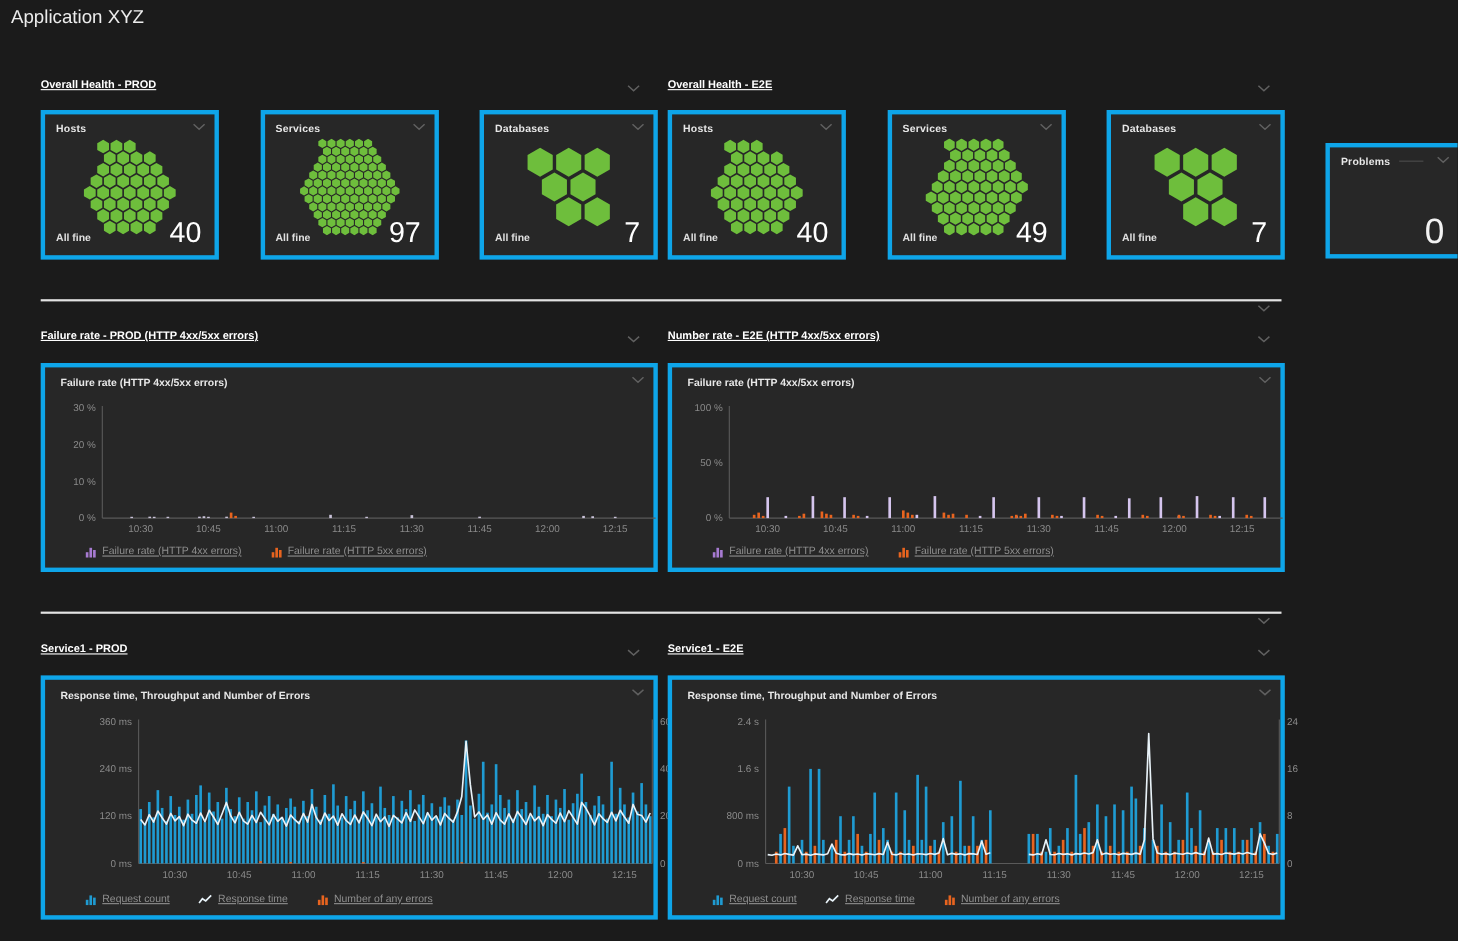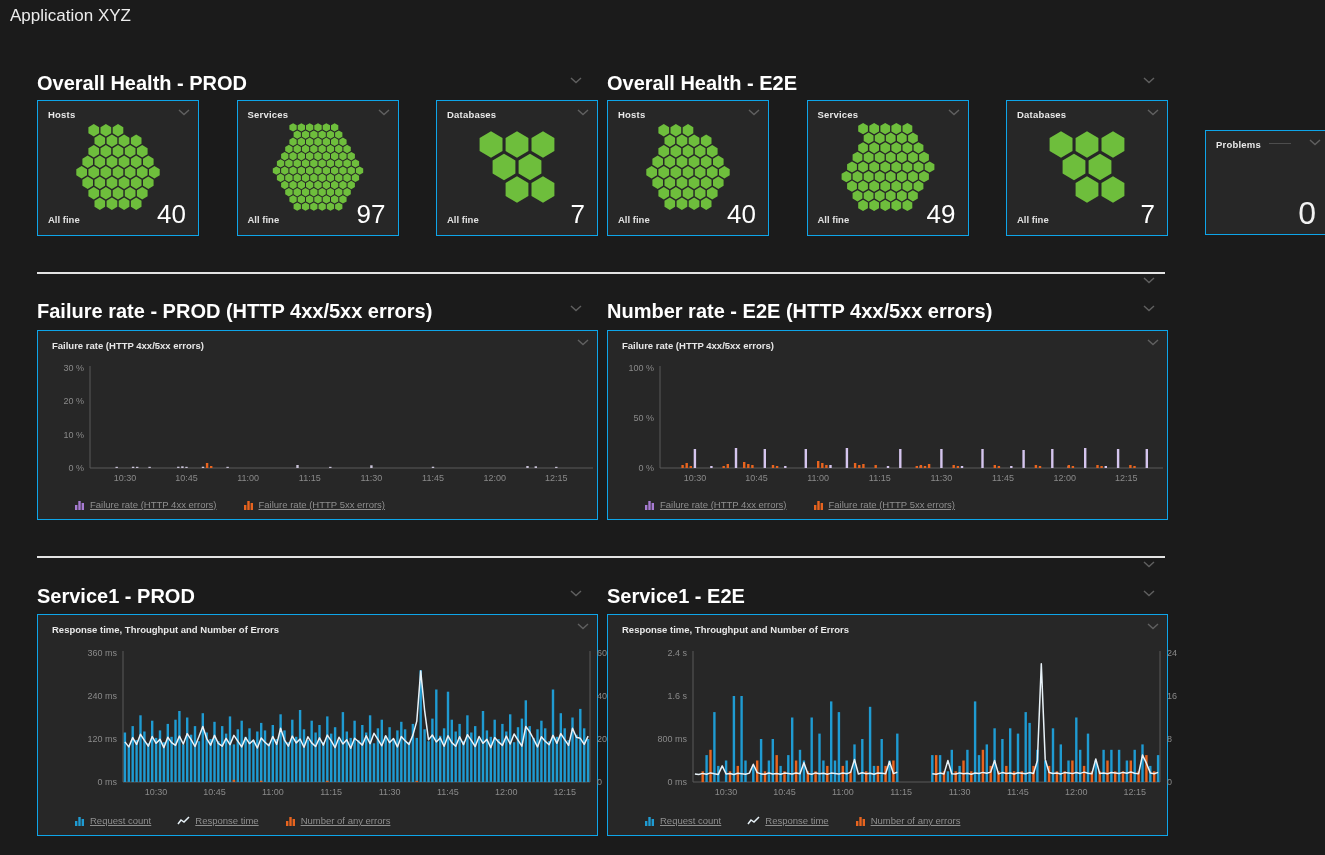--- a/index.html
+++ b/index.html
@@ -3,24 +3,24 @@
 <meta charset="utf-8">
 <style>
   html,body{margin:0;padding:0;}
   body{
     width:1325px;height:855px;position:relative;overflow:hidden;
     background:#1b1b1b;color:#ddd;
     font-family:"Liberation Sans",sans-serif;
   }
   .abs{position:absolute;}
   .page-title{left:10px;top:6px;font-size:17px;color:#ececec;}
-  .section-title{font-size:20px;font-weight:bold;color:#fff;white-space:nowrap;}
+  .section-title{font-size:10px;font-weight:bold;color:#fff;white-space:nowrap;text-decoration:underline;}
   .chev{display:inline-block;line-height:0;cursor:pointer;}
   .tile{
-    position:absolute;background:#272727;border:1px solid #0ea5e9;
+    position:absolute;background:#272727;border:4px solid #0ea5e9;
     box-sizing:border-box;
   }
   .health-tile{width:162px;height:136px;top:100px;}
   .tile-head{display:flex;justify-content:space-between;align-items:flex-start;padding:8px 8px 0 10px;}
   .tile-title{font-size:9.5px;font-weight:bold;color:#e8e8e8;letter-spacing:.2px;}
   .tile-foot{position:absolute;left:10px;right:12px;bottom:5px;display:flex;justify-content:space-between;align-items:flex-end;}
   .tile-status{font-size:9.5px;font-weight:bold;color:#e0e0e0;padding-bottom:5px;}
   .tile-count{font-size:26px;color:#fff;}
   .honeycomb{position:absolute;left:50%;top:22px;transform:translateX(-50%);}
   .divider{position:absolute;height:2px;background:#e3e3e3;}

